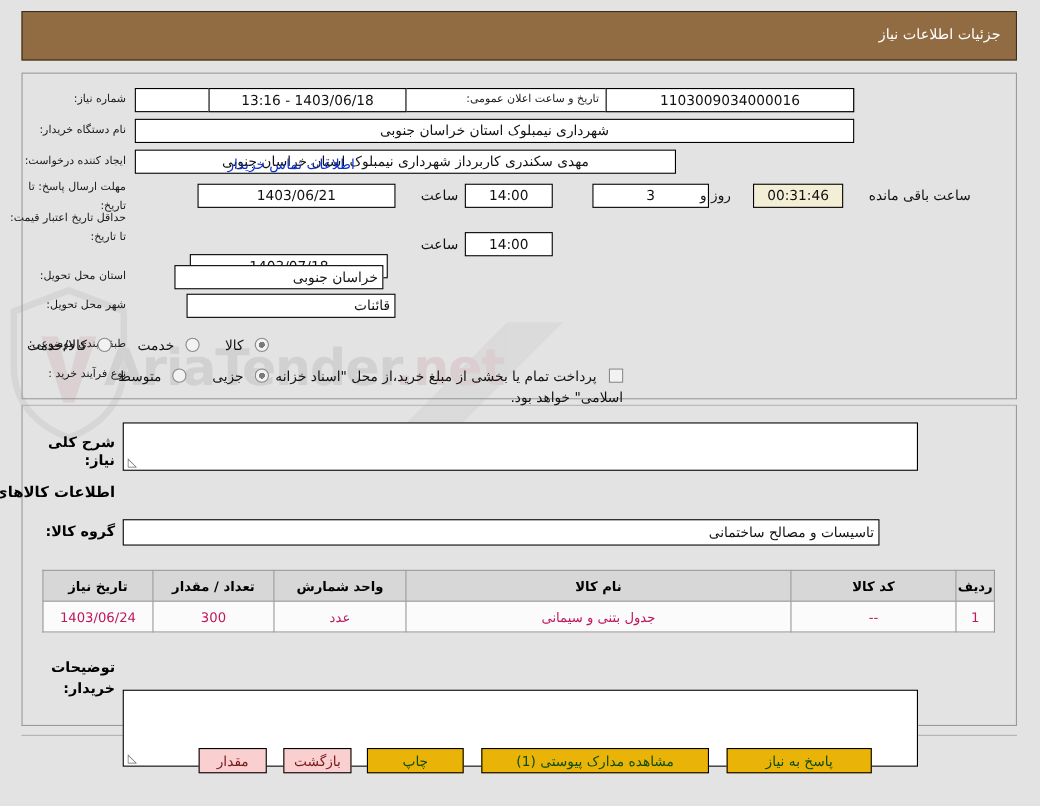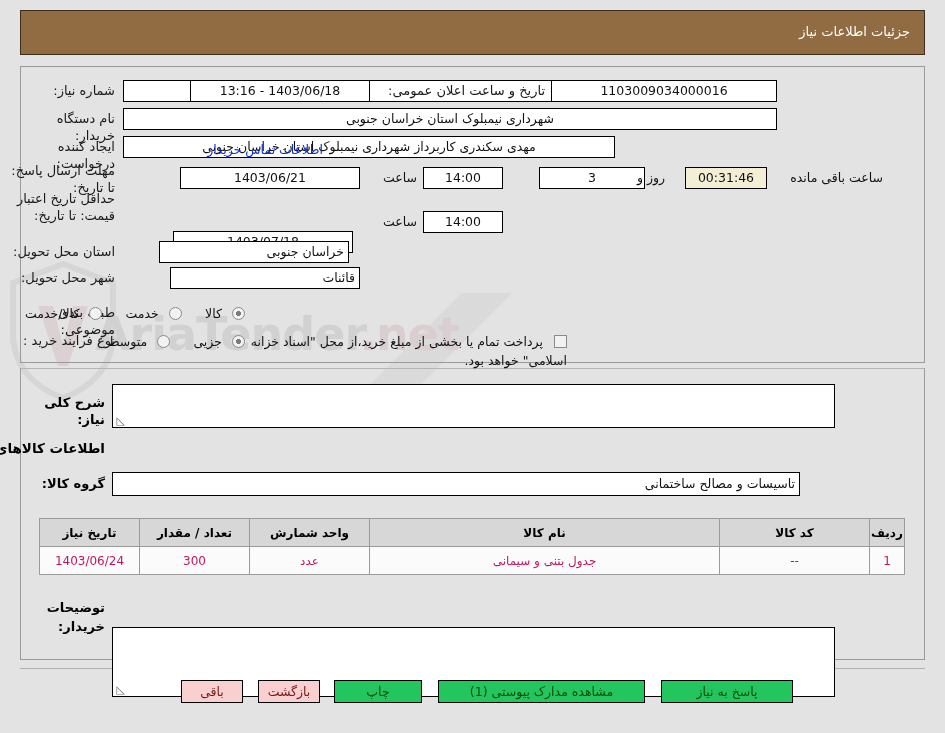--- a/index.html
+++ b/index.html
@@ -82,21 +82,21 @@
     border: 1px solid #9a9a9a;
     border-top: 1px solid #b5b5b5;
     box-sizing: border-box;
     background: transparent;
     z-index: 2;
   }
 
   .abs { position: absolute; z-index: 3; }
 
   .lbl {
-    font-size: 13px;
+    font-size: 10px;
     color: #1a1a1a;
     text-align: right;
     line-height: 17px;
   }
   .lbl-b {
     font-size: 13px;
     color: #000;
     font-weight: bold;
     text-align: right;
     line-height: 17px;
@@ -209,21 +209,21 @@
     box-sizing: border-box;
     height: 23px;
     line-height: 21px;
     border: 1px solid #000;
     font-size: 12.5px;
     text-align: center;
     cursor: pointer;
     white-space: nowrap;
     padding: 0 4px;
   }
-  .btn.green { background: #22c55e; color: #0d4d0d; }
+  .btn.green { background: #eab308; color: #0d4d0d; }
   .btn.pink  { background: #f9cfcf; color: #7a1717; }
 </style>
 </head>
 <body>
 
 <div class="watermark">
   <svg class="wm-shield" viewBox="0 0 110 140">
     <path d="M55 3 L105 22 L105 72 C105 108 80 128 55 137 C30 128 5 108 5 72 L5 22 Z" fill="none" stroke="#b9b9b9" stroke-width="6"></path>
     <path d="M30 45 L45 45 L55 85 L65 45 L80 45 L60 105 L50 105 Z" fill="#c9a6ad"></path>
   </svg>
@@ -346,13 +346,13 @@
 <div class="abs ta" style="right:110px; top:583px; width:723px; height:70px;">
   <span></span>
   <span class="grip">◺</span>
 </div>
 
 <div class="footdiv"></div>
 <div class="abs btn green" style="right:152px; top:680px; width:132px;">پاسخ به نیاز</div>
 <div class="abs btn green" style="right:300px; top:680px; width:207px;">مشاهده مدارک پیوستی (1)</div>
 <div class="abs btn green" style="right:523px; top:680px; width:88px;">چاپ</div>
 <div class="abs btn pink" style="right:625px; top:680px; width:62px;">بازگشت</div>
-<div class="abs btn pink" style="right:702px; top:680px; width:62px;">باقی</div>
+<div class="abs btn pink" style="right:702px; top:680px; width:62px;">مقدار</div>
 
 </body></html>

